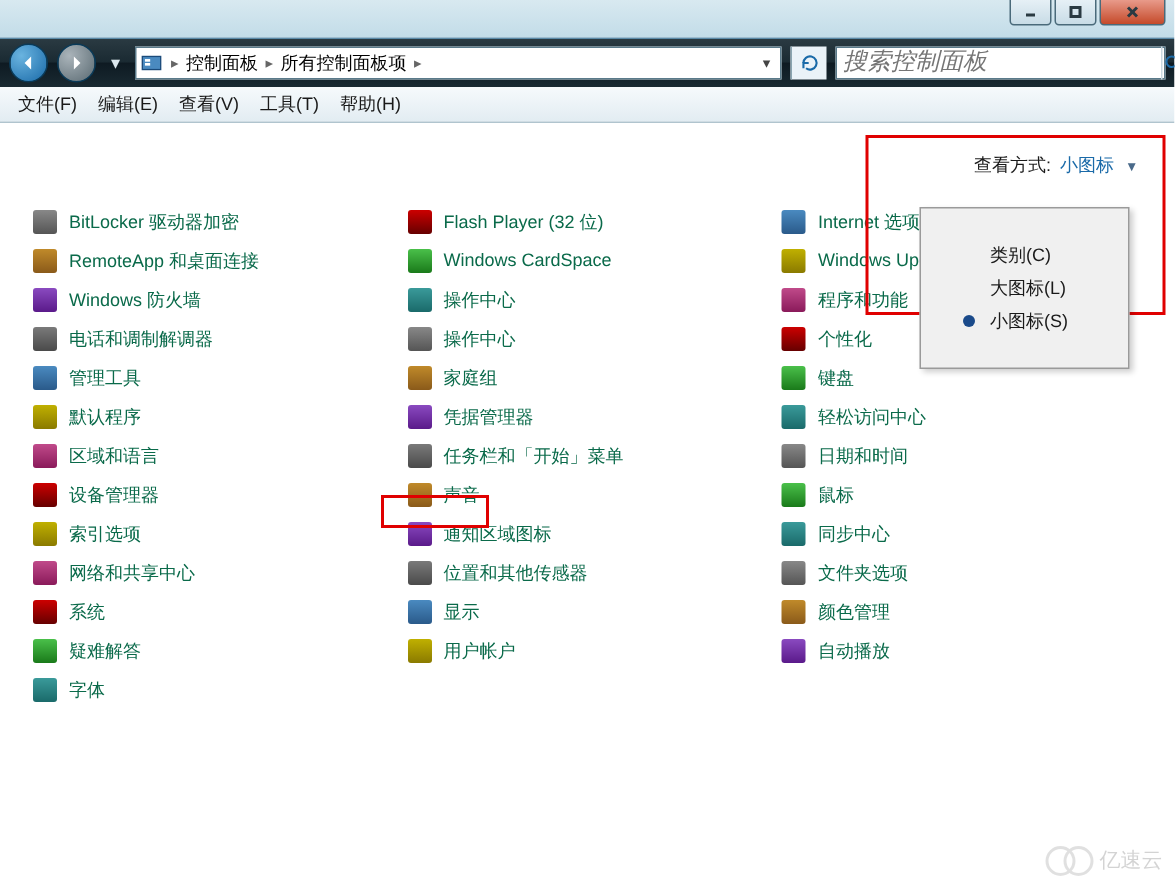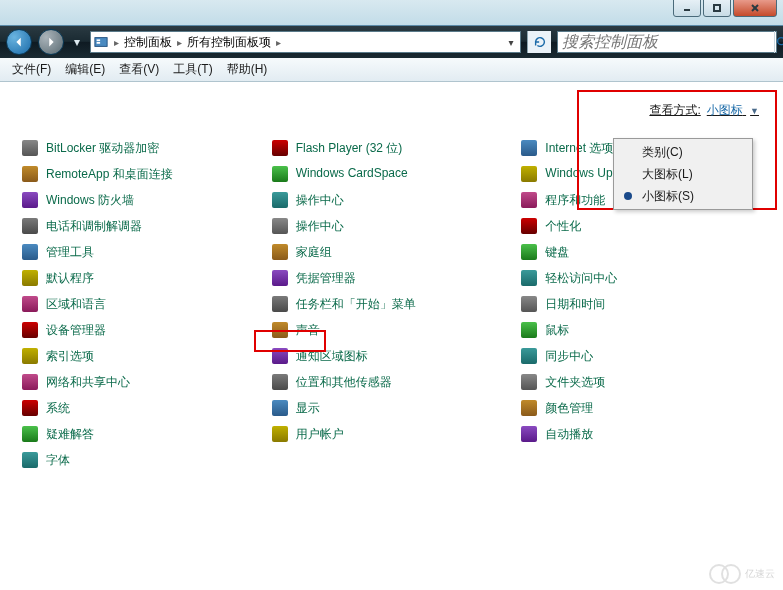--- a/index.html
+++ b/index.html
@@ -31,45 +31,45 @@
   .searchbox input { flex:1; border:none; outline:none; font-style:italic; color:#888; font-size:16px; padding:0 4px; font-family:inherit; }
   .searchbox .sicon { width:24px; height:22px; display:flex; align-items:center; justify-content:center; color:#1a6aa8; border-left:1px solid #cad8e0; }
 
   
   .menubar { height:24px; background:linear-gradient(#f6fafc,#e2ecf2); border-bottom:1px solid #b0c4ce; display:flex; align-items:center; padding:0 6px; gap:2px; }
   .menuitem { padding:2px 6px; color:#1a1a1a; }
 
   
   .content { padding: 16px 22px; position:relative; height: calc(590px - 26px - 32px - 24px); }
   .heading { font-size:17px; color:#0a4a6a; margin-bottom: 28px; }
-  .view-row { position:absolute; top:20px; right:22px; display:flex; align-items:center; gap:4px; font-size:12px; color:#1a1a1a;text-decoration:underline; }
+  .view-row { position:absolute; top:20px; right:22px; display:flex; align-items:center; gap:4px; font-size:12px; color:#1a1a1a; }
   .view-link { color:#1a6aa8; cursor:pointer; padding:0 2px; }
   .view-link .arr { font-size:9px; margin-left:4px; color:#4a6a8a; }
 
   .red-annot { position:absolute; border:2px solid #e00000; pointer-events:none; }
   #annot1 { top:8px; right:6px; width:200px; height:120px; }
   #annot2 { top:248px; left:254px; width:72px; height:22px; }
 
-  .dropdown-menu { position:absolute; top:36px; right:8px; width:140px; background:#f0f0f0; border:1px solid #9a9a9a; box-shadow:2px 2px 4px rgba(0,0,0,.2); padding:2px; z-index:10; }
+  .dropdown-menu { position:absolute; top:36px; right:8px; width:140px; background:#f0f0f0; border:1px solid #9a9a9a; box-shadow:2px 2px 4px rgba(0,0,0,.2); padding:20px; z-index:10; }
   .dd-item { display:flex; align-items:center; height:22px; padding:0 6px 0 26px; position:relative; font-size:12px; }
   .dd-radio { position:absolute; left:8px; width:8px; height:8px; border-radius:50%; background:#1a4a8a; }
 
   .grid { display:grid; grid-template-columns: repeat(3, 1fr); column-gap: 10px; row-gap: 6px; margin-top: 42px; }
   .item { display:flex; gap:8px; height:20px; }
   .item .icn { width:16px; height:16px; border-radius:2px; flex-shrink:0; position:relative; }
   .item .lbl { color:#0a6a4a; font-size:12px; white-space:nowrap; }
 
   
   .i0{background:linear-gradient(#888,#555)} .i1{background:linear-gradient(#c00,#600)}
   .i2{background:linear-gradient(#4a8ac0,#2a5a8a)} .i3{background:linear-gradient(#c08a2a,#8a5a1a)}
   .i4{background:linear-gradient(#4ac04a,#1a7a1a)} .i5{background:linear-gradient(#c0b000,#8a7a00)}
   .i6{background:linear-gradient(#8a4ac0,#5a1a8a)} .i7{background:linear-gradient(#3a9a9a,#1a6a6a)}
   .i8{background:linear-gradient(#c04a8a,#8a1a5a)} .i9{background:linear-gradient(#7a7a7a,#4a4a4a)}
 
-  .watermark { position:absolute; right:8px; bottom:6px; opacity:.25; display:flex; align-items:center; gap:4px; font-size:10px; color:#555; }
+  .watermark { position:absolute; right:8px; bottom:6px; opacity:.25; display:flex; align-items:center; gap:4px; font-size:14px; color:#555; }
   .watermark .circ { width:20px; height:20px; border:2px solid #888; border-radius:50%; display:inline-block; }
 </style>
 </head>
 <body>
 
 <div class="titlebar">
   <div class="win-controls">
     <div class="win-btn">
         <svg viewBox="0 0 10 10">
           <line x1="2" y1="7" x2="8" y2="7"></line>

